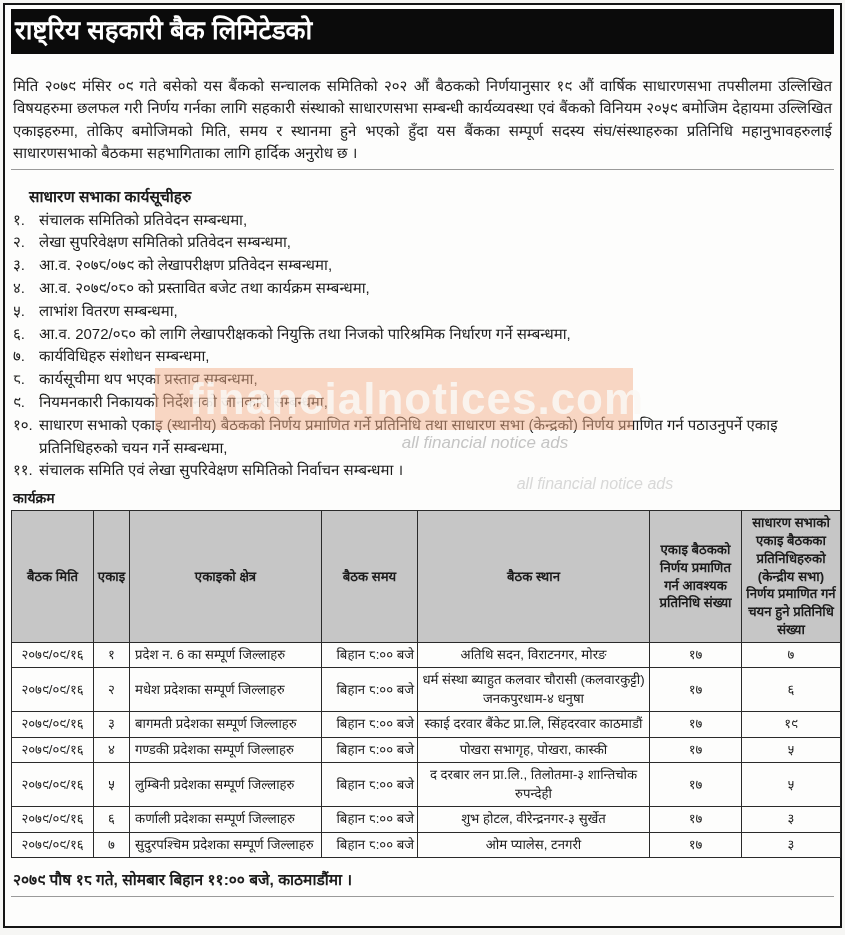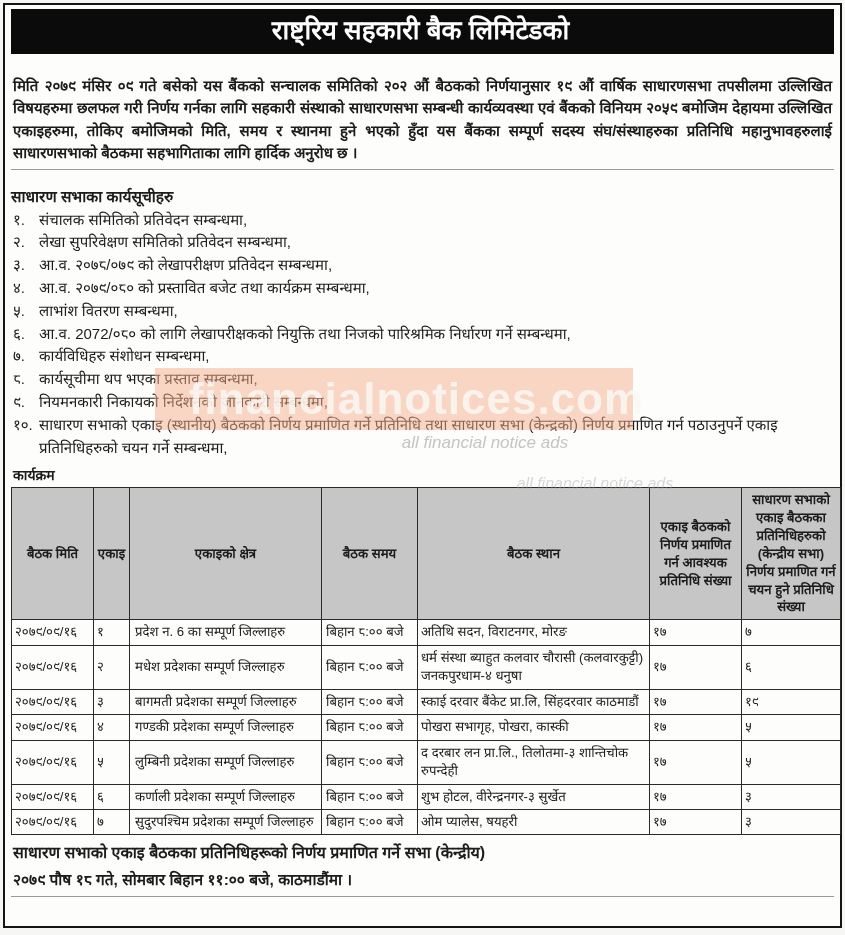--- a/index.html
+++ b/index.html
@@ -6,54 +6,54 @@
   body{
     width:845px;height:935px;background:#f6f6f4;overflow:hidden;
     font-family:"Liberation Sans","DejaVu Sans",sans-serif;color:#1c1c1c;
   }
   .frame{
     position:relative;margin:3px;height:925px;box-sizing:border-box;
     border:2px solid #151515;background:#fdfdfc;padding:4px 6px 0 6px;
   }
   
   .masthead{
-    background:#0b0b0b;color:#ffffff;text-align:center;
+    background:#0b0b0b;color:#ffffff;text-align:left;
     padding:6px 8px 8px 4px;line-height:1.18;
   }
   .masthead .l1{font-size:26px;font-weight:bold;}
   .masthead .l2{font-size:30px;font-weight:bold;margin-top:2px;}
   
   .intro{
     font-size:15px;line-height:1.5;text-align:justify;
-    padding:6px 2px 4px 2px;border-bottom:1px solid #9a9a9a;font-weight:bold;
-  }
-  
-  .agenda-head{font-size:15.5px;font-weight:bold;margin:5px 0 2px 0;}
+    padding:6px 2px 4px 2px;border-bottom:1px solid #9a9a9a;
+  }
+  
+  .agenda-head{font-size:15.5px;font-weight:bold;margin:5px 0 2px 18px;}
   .agenda{list-style:none;margin:0;padding:0 2px;}
   .agenda .item{display:flex;font-size:15px;line-height:1.52;}
   .agenda .num{min-width:26px;flex:0 0 auto;}
   .agenda .txt{flex:1 1 auto;text-align:left;}
   
   .program-head{font-size:14px;font-weight:bold;margin:6px 0 3px 2px;}
   table.program{
     width:100%;border-collapse:collapse;table-layout:fixed;
     font-size:13.2px;
   }
   table.program th,table.program td{
     border:1px solid #2a2a2a;padding:3px 3px;vertical-align:middle;
     overflow:hidden;
   }
   table.program th{
     background:#c6c6c6;font-weight:bold;text-align:center;line-height:1.35;
     height:88px;
     margin-top:19px;
   }
-  table.program td{text-align:left;line-height:1.4;}
+  table.program td{text-align:center;line-height:1.4;}
   table.program td.region{text-align:left;padding-left:5px;}
-  table.program td.time{text-align:left;padding-left:4px;}
+  table.program td.time{text-align:right;padding-left:4px;}
   
   .central{padding:7px 2px 6px 2px;border-bottom:1px solid #9a9a9a;}
   .central .h{font-size:16px;font-weight:bold;line-height:1.4;}
   .central .dt{font-size:15.5px;font-weight:bold;margin-top:3px;}
   
   .wm-box{
     position:absolute;left:150px;top:363px;width:478px;height:62px;
     background:rgba(243,176,137,.5);display:flex;align-items:center;
     justify-content:center;pointer-events:none;
   }
@@ -117,20 +117,24 @@
         <span class="num">८.</span>
         <span class="txt">कार्यसूचीमा थप भएका प्रस्ताव सम्बन्धमा,</span>
       </div>
     <div class="item">
         <span class="num">९.</span>
         <span class="txt">नियमनकारी निकायको निर्देशनको जानकारी सम्बन्धमा,</span>
       </div>
     <div class="item">
         <span class="num">१०.</span>
         <span class="txt">साधारण सभाको एकाइ (स्थानीय) बैठकको निर्णय प्रमाणित गर्ने प्रतिनिधि तथा साधारण सभा (केन्द्रको) निर्णय प्रमाणित गर्न पठाउनुपर्ने एकाइ प्रतिनिधिहरुको चयन गर्ने सम्बन्धमा,</span>
+      </div>
+    <div class="item">
+        <span class="num">११.</span>
+        <span class="txt">संचालक समिति एवं लेखा सुपरिवेक्षण समितिको निर्वाचन सम्बन्धमा ।</span>
       </div>
   </div>
 
   <div class="program-head">कार्यक्रम</div>
   <table class="program">
     <colgroup>
       <col style="width:82px">
         <col style="width:36px">
         <col style="width:192px">
       <col style="width:96px">
@@ -202,29 +206,28 @@
         <td class="time">बिहान ८:०० बजे</td>
         <td>शुभ होटल, वीरेन्द्रनगर-३ सुर्खेत</td>
         <td>१७</td>
         <td>३</td>
       </tr>
       <tr>
         <td>२०७९/०९/१६</td>
         <td>७</td>
         <td class="region">सुदुरपश्चिम प्रदेशका सम्पूर्ण जिल्लाहरु</td>
         <td class="time">बिहान ८:०० बजे</td>
-        <td>ओम प्यालेस, षयहरी</td>
+        <td>ओम प्यालेस, टनगरी</td>
         <td>१७</td>
         <td>३</td>
       </tr>
     </tbody>
   </table>
 
   <div class="central">
-    <div class="h">साधारण सभाको एकाइ बैठकका प्रतिनिधिहरूको निर्णय प्रमाणित गर्ने सभा (केन्द्रीय)</div>
     <div class="dt">२०७९ पौष १८ गते, सोमबार बिहान ११:०० बजे, काठमाडौंमा ।</div>
   </div>
 
   <div class="wm-box">
     <span class="wm-site">financialnotices.com</span>
   </div>
   <div class="wm-tag">all financial notice ads</div>
   <div class="wm-tag2">all financial notice ads</div>
 
 </div>

